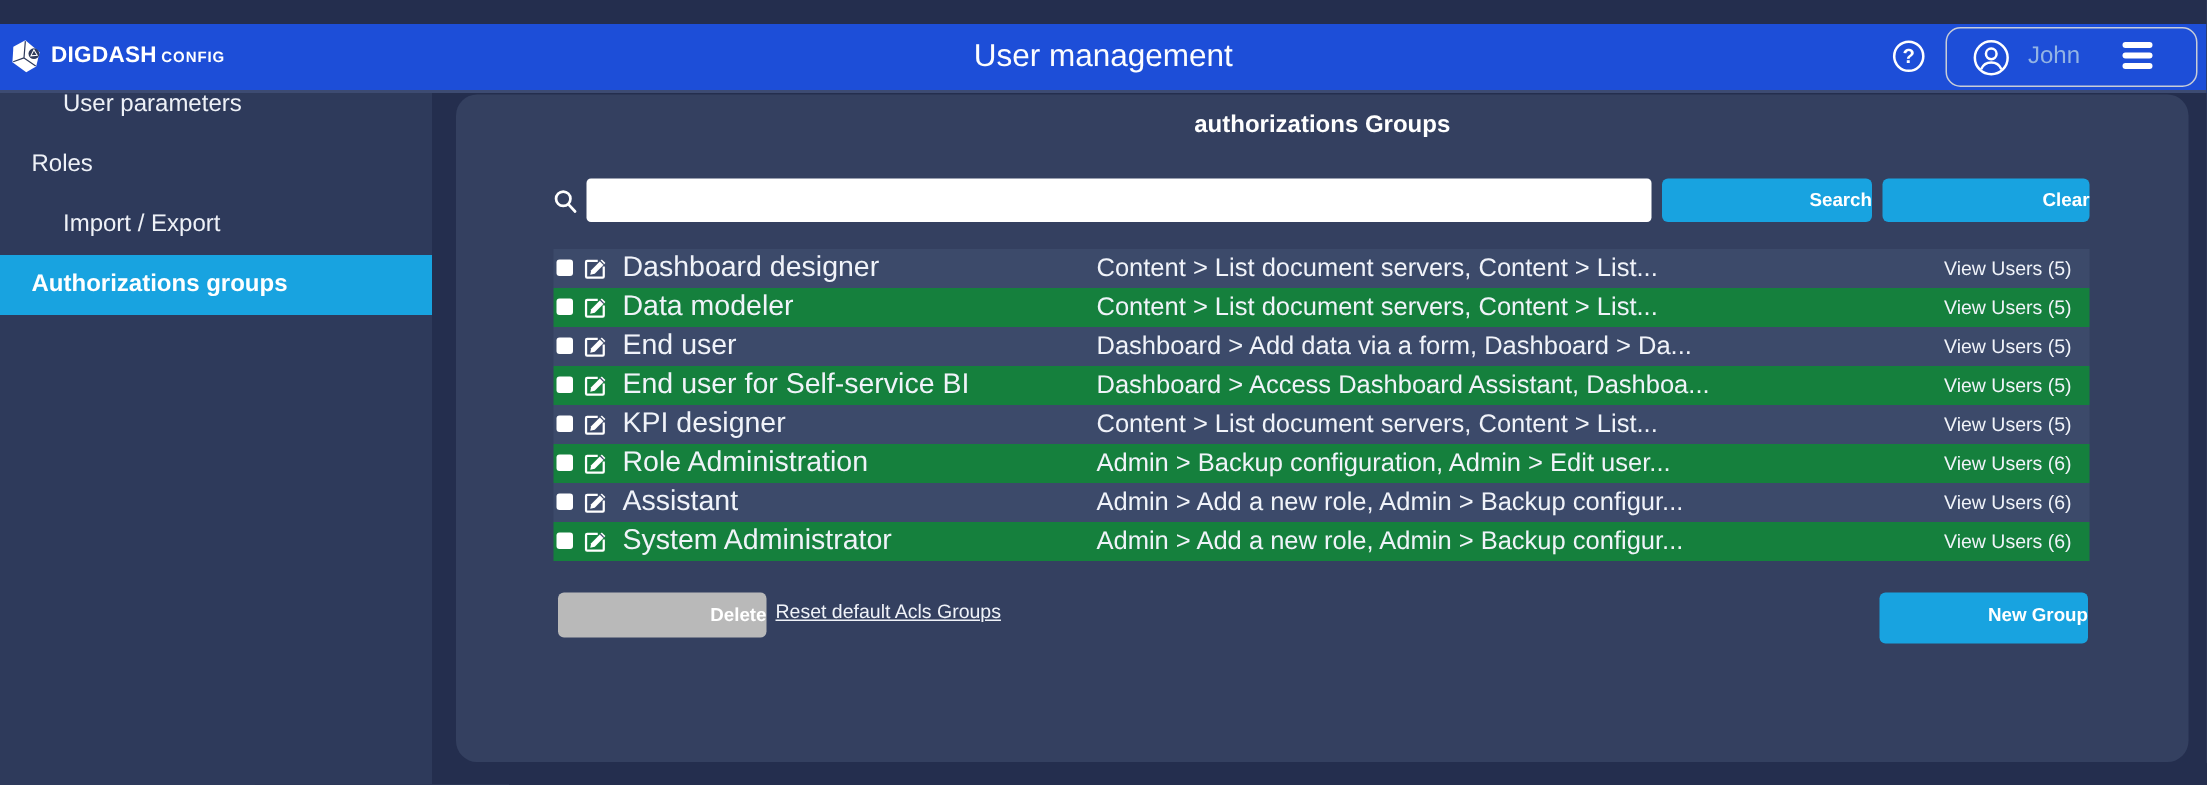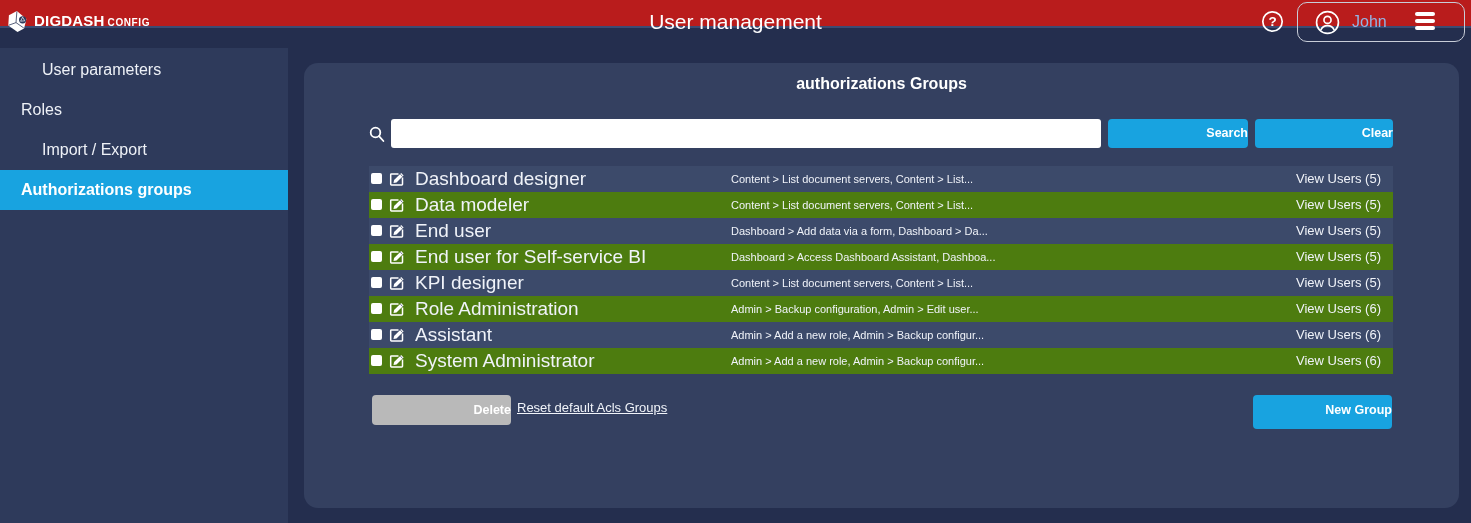--- a/index.html
+++ b/index.html
@@ -1,18 +1,18 @@
 <!DOCTYPE html>
 <html><head>
 <meta charset="utf-8">
 <style>
   * { margin:0; padding:0; box-sizing:border-box; }
   html,body { width:1471px; height:523px; overflow:hidden; }
   body { background:#242e4e; font-family:"Liberation Sans", sans-serif; position:relative; }
-  .header { position:absolute; left:0; top:0; width:1471px; height:28px; background:#b91c1c; border-bottom:2px solid #3d4b72; }
+  .header { position:absolute; left:0; top:16px; width:1471px; height:46px; background:#1d4ed8; border-bottom:2px solid #3d4b72; }
   .logo { position:absolute; left:8px; top:9px; }
   .logotext { position:absolute; left:34px; top:12px; color:#fff; font-size:15px; font-weight:bold; letter-spacing:0.2px; }
   .logotext .cfg { font-size:10px; font-weight:bold; letter-spacing:0.6px; margin-left:3px; }
   .htitle { position:absolute; left:0; top:0; width:1471px; height:46px; line-height:44px; text-align:center; color:#fdfdfe; font-size:21px; }
   .helpico { position:absolute; left:1261px; top:10px; }
   .userpill { position:absolute; left:1297px; top:2px; width:168px; height:40px; border:1.5px solid #c8cdd8; border-radius:10px; }
   .usericon { position:absolute; left:1315px; top:10px; }
   .username { position:absolute; left:1352px; top:13px; color:#93b4e4; font-size:16px; }
   .hamb { position:absolute; left:1415px; top:12px; width:20px; }
   .hamb div { height:3.6px; background:#fff; border-radius:2px; margin-bottom:3.4px; }
@@ -22,25 +22,25 @@
   .mi.active { background:#18a3e0; font-weight:bold; color:#fff; padding-left:21px; }
   .panel { position:absolute; left:304px; top:63px; width:1155px; height:445px; background:#344060; border-radius:14px; }
   .ptitle { position:absolute; left:304px; top:75px; width:1155px; text-align:center; color:#fff; font-size:16px; font-weight:bold; }
   .searchico { position:absolute; left:369px; top:126px; }
   .searchbox { position:absolute; left:391px; top:119px; width:710px; height:29px; background:#fff; border-radius:3px; }
   .btn { position:absolute; height:29px; background:#18a3e0; border-radius:4px; color:#fff; font-size:12.5px; font-weight:bold; text-align:right; line-height:29px; }
   #btnsearch { left:1108px; top:119px; width:140px; }
   #btnclear { left:1255px; top:119px; width:138px; }
   .row { position:absolute; left:369px; width:1024px; height:26px; }
   .row.odd { background:#3c4a6a; }
-  .row.even { background:#4d7c0f;padding-left:40px; }
+  .row.even { background:#15803d;padding-left:40px; }
   .cb { position:absolute; left:2px; top:7px; width:11px; height:11px; background:#fff; border-radius:2px; }
   .edt { position:absolute; left:20px; top:5px; }
   .rname { position:absolute; left:46px; top:0; line-height:26px; color:#f0f3f9; font-size:19px; }
-  .rdesc { position:absolute; left:362px; top:0; line-height:26px; color:#f0f3f9; font-size:11px; }
+  .rdesc { position:absolute; left:362px; top:0; line-height:26px; color:#f0f3f9; font-size:17px; }
   .rview { position:absolute; right:12px; top:0; line-height:26px; color:#f0f3f9; font-size:13px; }
   #btndelete { position:absolute; left:372px; top:395px; width:139px; height:30px; background:#b9b9b9; border-radius:4px; color:#fff; font-size:12.5px; font-weight:bold; text-align:right; line-height:30px; }
   .resetlink { position:absolute; left:517px; top:400px; color:#f0f3f9; font-size:13px; text-decoration:underline; }
   #btnnew { left:1253px; top:395px; width:139px; height:34px; line-height:30px; }
 </style>
 </head>
 <body>
   <div class="sidebar">
     <div class="mi sub">User parameters</div>
     <div class="mi">Roles</div>

